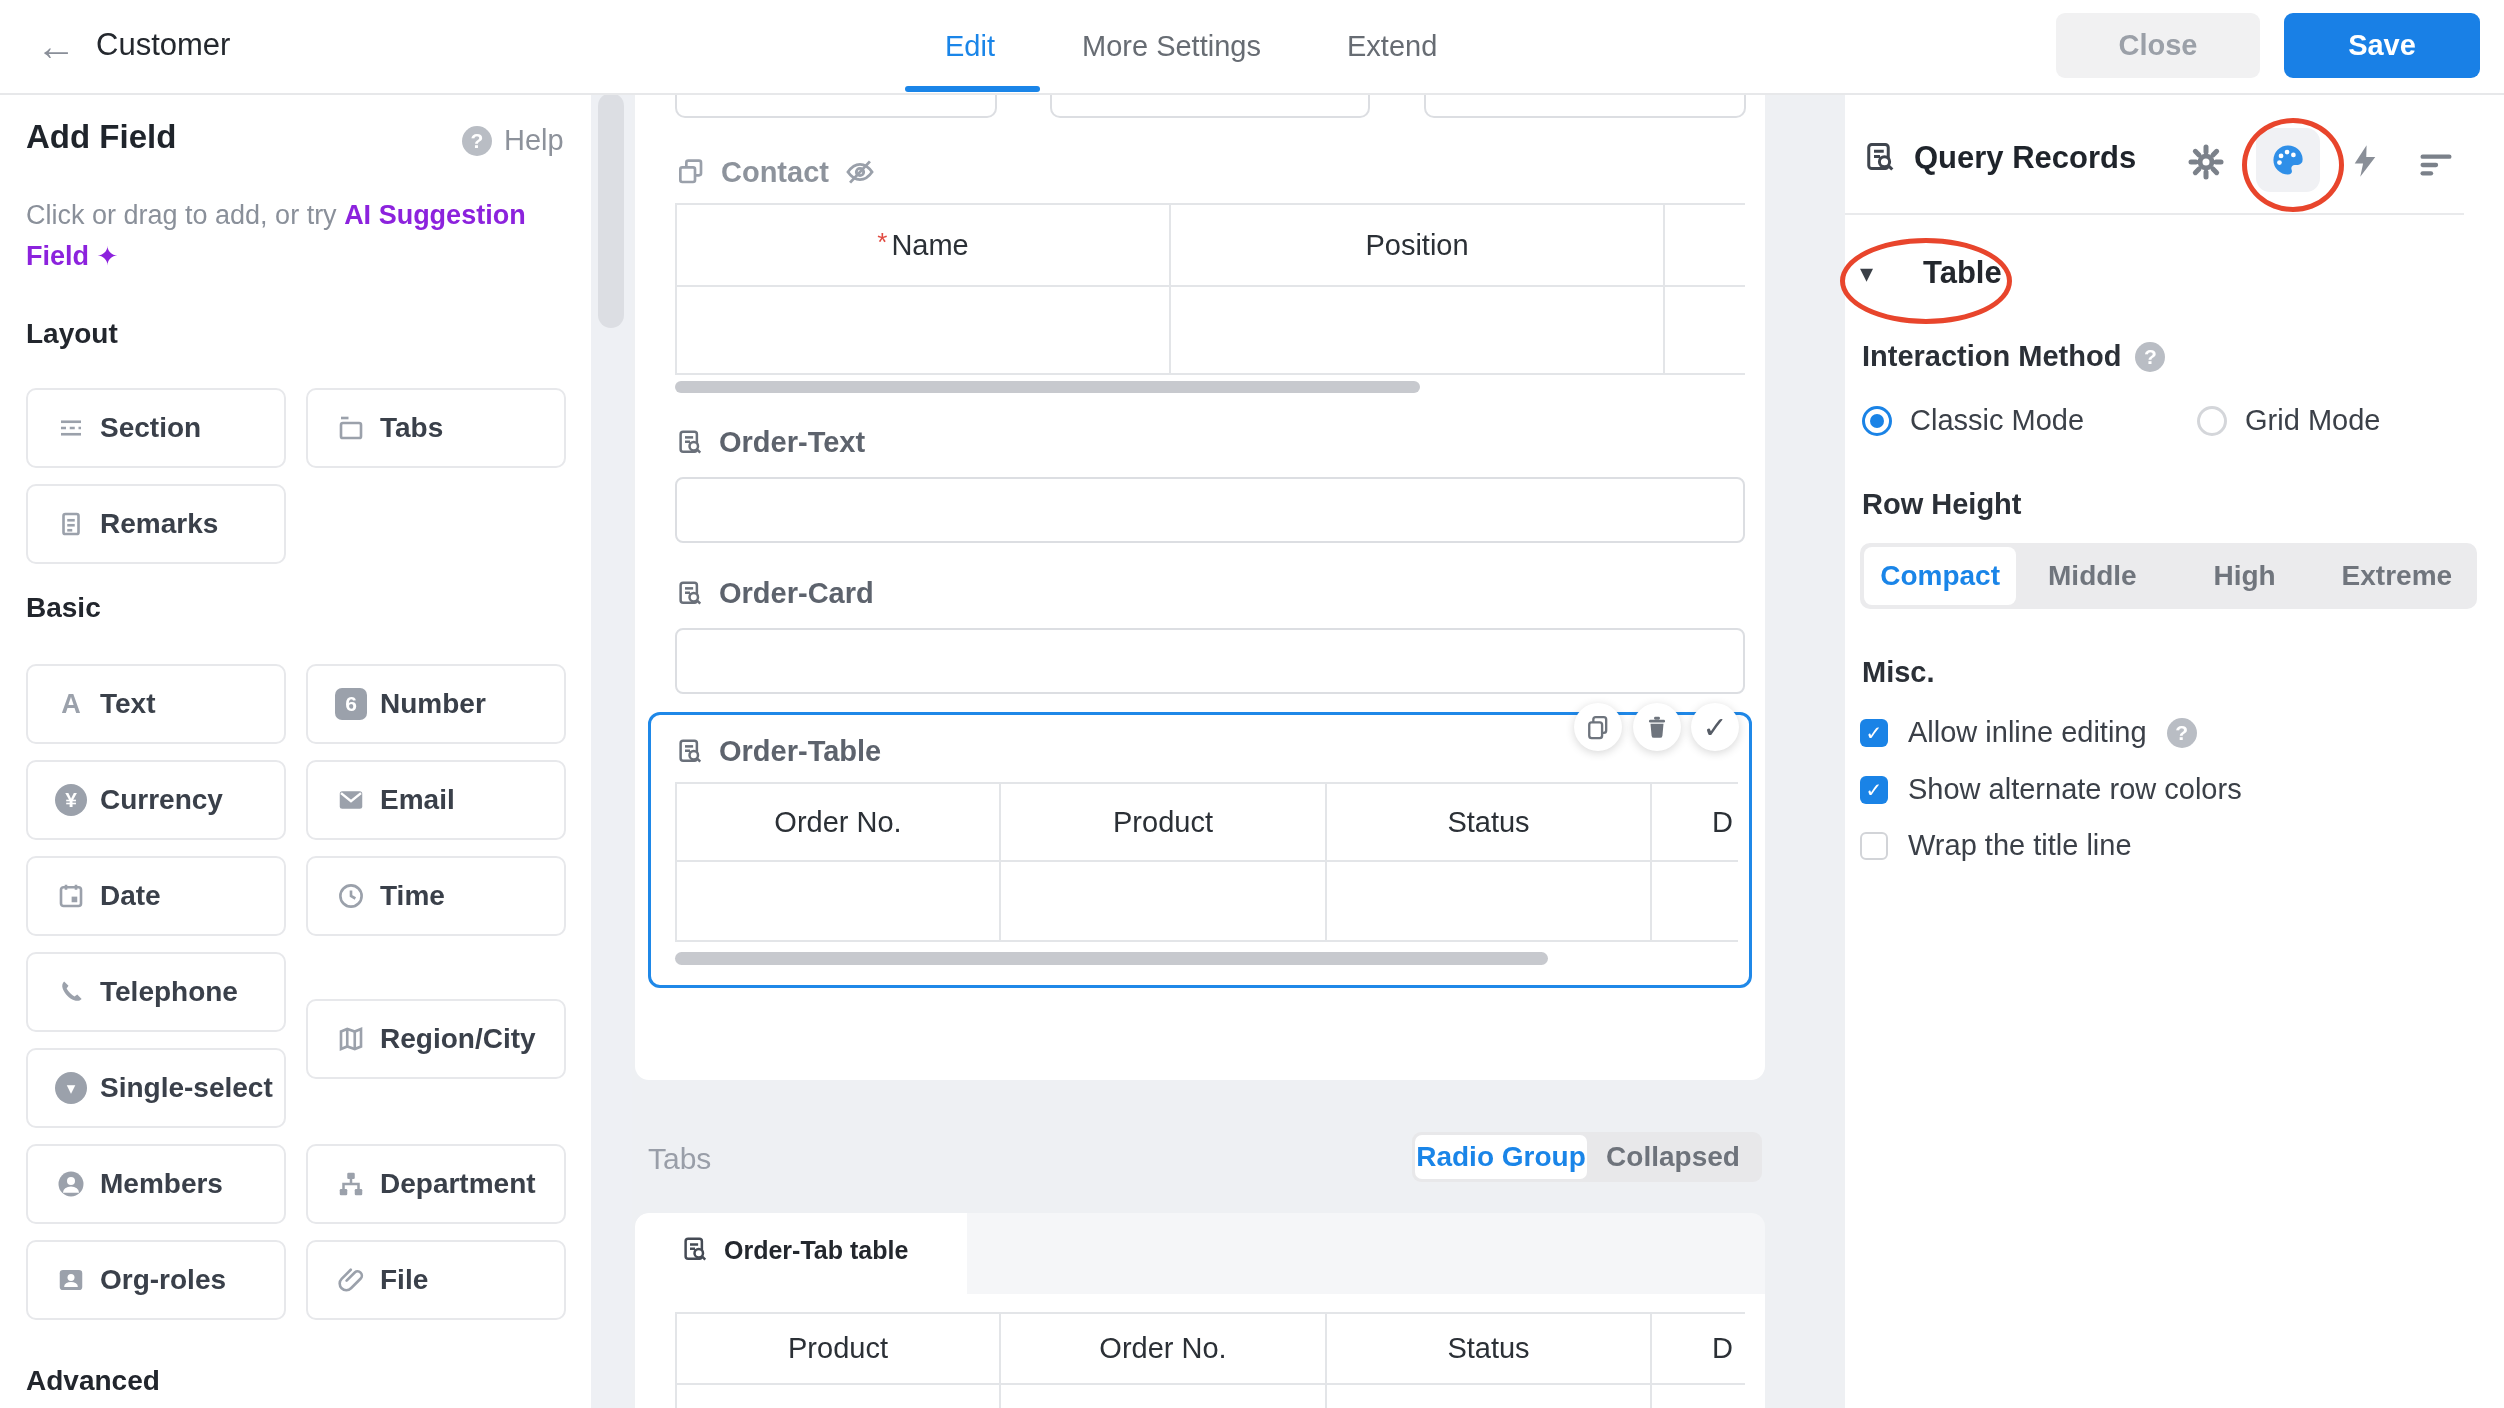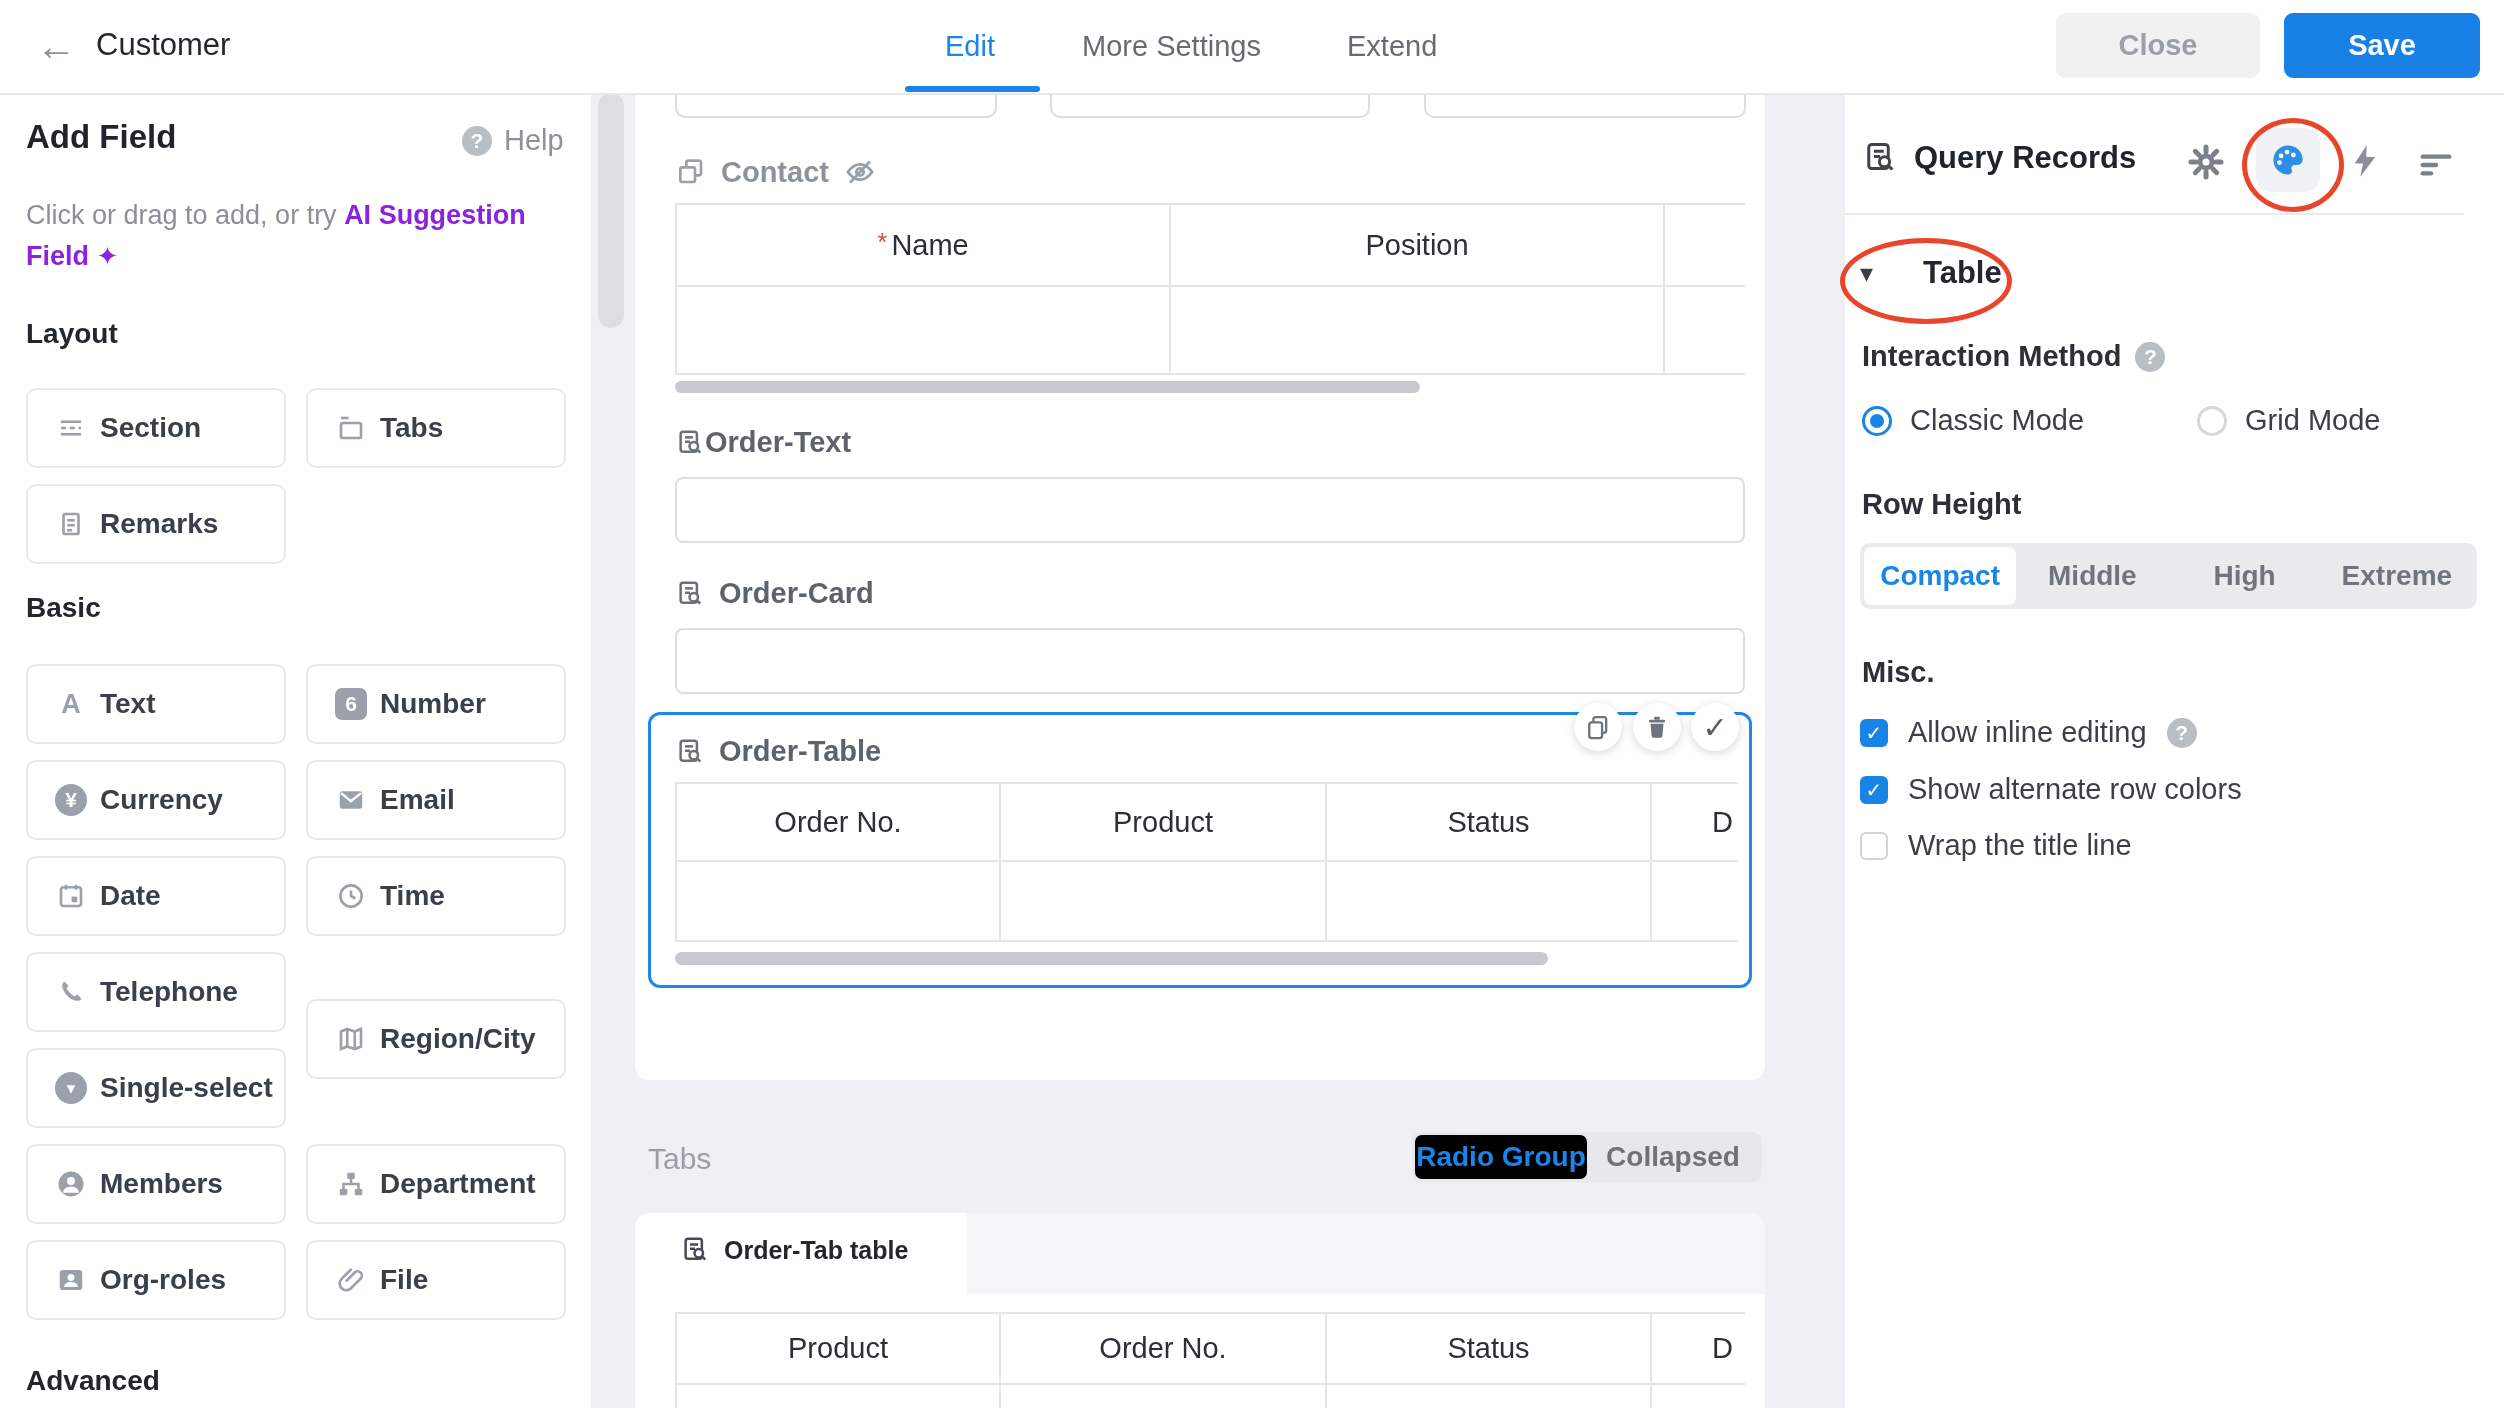--- a/index.html
+++ b/index.html
@@ -53,21 +53,21 @@
   .req{color:#e14b42;font-size:26px;margin-right:4px;margin-top:-6px;}
   .scrollbar{background:#c7c9ce;border-radius:7px;}
   .sel-block{border:3px solid #1f88e8;border-radius:12px;background:#fff;box-sizing:border-box;z-index:4;}
   .act-cir{width:48px;height:48px;border-radius:50%;background:#fff;box-shadow:0 2px 10px rgba(0,0,0,.16);
            display:flex;align-items:center;justify-content:center;z-index:6;cursor:pointer;}
   .checkmark{font-size:30px;font-weight:700;color:#565c66;}
   .tabs-lab{font-size:30px;font-weight:500;color:#999ea8;}
   .seg{background:#e8e8ea;border-radius:9px;display:flex;padding:3px;box-sizing:border-box;}
   .seg .sg{flex:1;display:flex;align-items:center;justify-content:center;font-size:28px;font-weight:700;
            color:#6e737b;border-radius:7px;cursor:pointer;}
-  .seg .sg.on{background:#000000;color:#1a85e8;}
+  .seg .sg.on{background:#ffffff;color:#1a85e8;}
   .card2{left:635px;top:1213px;width:1130px;height:195px;background:#f5f6f8;border-radius:14px 14px 0 0;overflow:hidden;z-index:2;}
   .c2tab{left:0;top:0;width:332px;height:81px;background:#fff;border-radius:14px 0 0 0;}
   .c2body{left:0;top:81px;width:1130px;height:114px;background:#fff;}
   .c2lab{font-size:25px;font-weight:700;color:#23272d;}
   
   .panel{left:1845px;top:93px;width:659px;height:1315px;background:#fff;z-index:20;}
   .p-title{font-size:31px;font-weight:700;color:#1f242b;}
   .pal-box{width:64px;height:64px;background:#f0f1f4;border-radius:14px;display:flex;align-items:center;justify-content:center;cursor:pointer;}
   .red-ellipse{border:5px solid #e8452c;border-radius:50%;z-index:40;pointer-events:none;}
   .divider{background:#e9eaec;}
@@ -314,21 +314,21 @@
     </div>
     <div class="trow">
       <div class="tcell" style="width:494px;height:86px;"></div>
       <div class="tcell" style="width:494px;height:86px;"></div>
       <div class="tcell" style="width:608px;height:86px;"></div>
     </div>
   </div>
 </div>
 <div class="abs scrollbar" style="left:675px;top:381px;width:745px;height:12px;z-index:3;"></div>
 
-<div class="abs" style="left:675px;top:426px;z-index:3;display:flex;align-items:center;gap:0;">
+<div class="abs" style="left:675px;top:426px;z-index:3;display:flex;align-items:center;gap:14px;">
   <span>
     <svg width="30" height="30" viewBox="0 0 24 24">
         <g stroke="#6a707a" stroke-width="2" fill="none">
           <rect x="4.5" y="3" width="13" height="16" rx="2"></rect>
           <line x1="8" y1="7.5" x2="14.5" y2="7.5"></line>
           <line x1="8" y1="11" x2="12" y2="11"></line>
           <circle cx="15" cy="14.5" r="3.4" fill="#fff"></circle>
           <line x1="17.4" y1="16.9" x2="20.2" y2="19.7"></line>
         </g>
       </svg>

